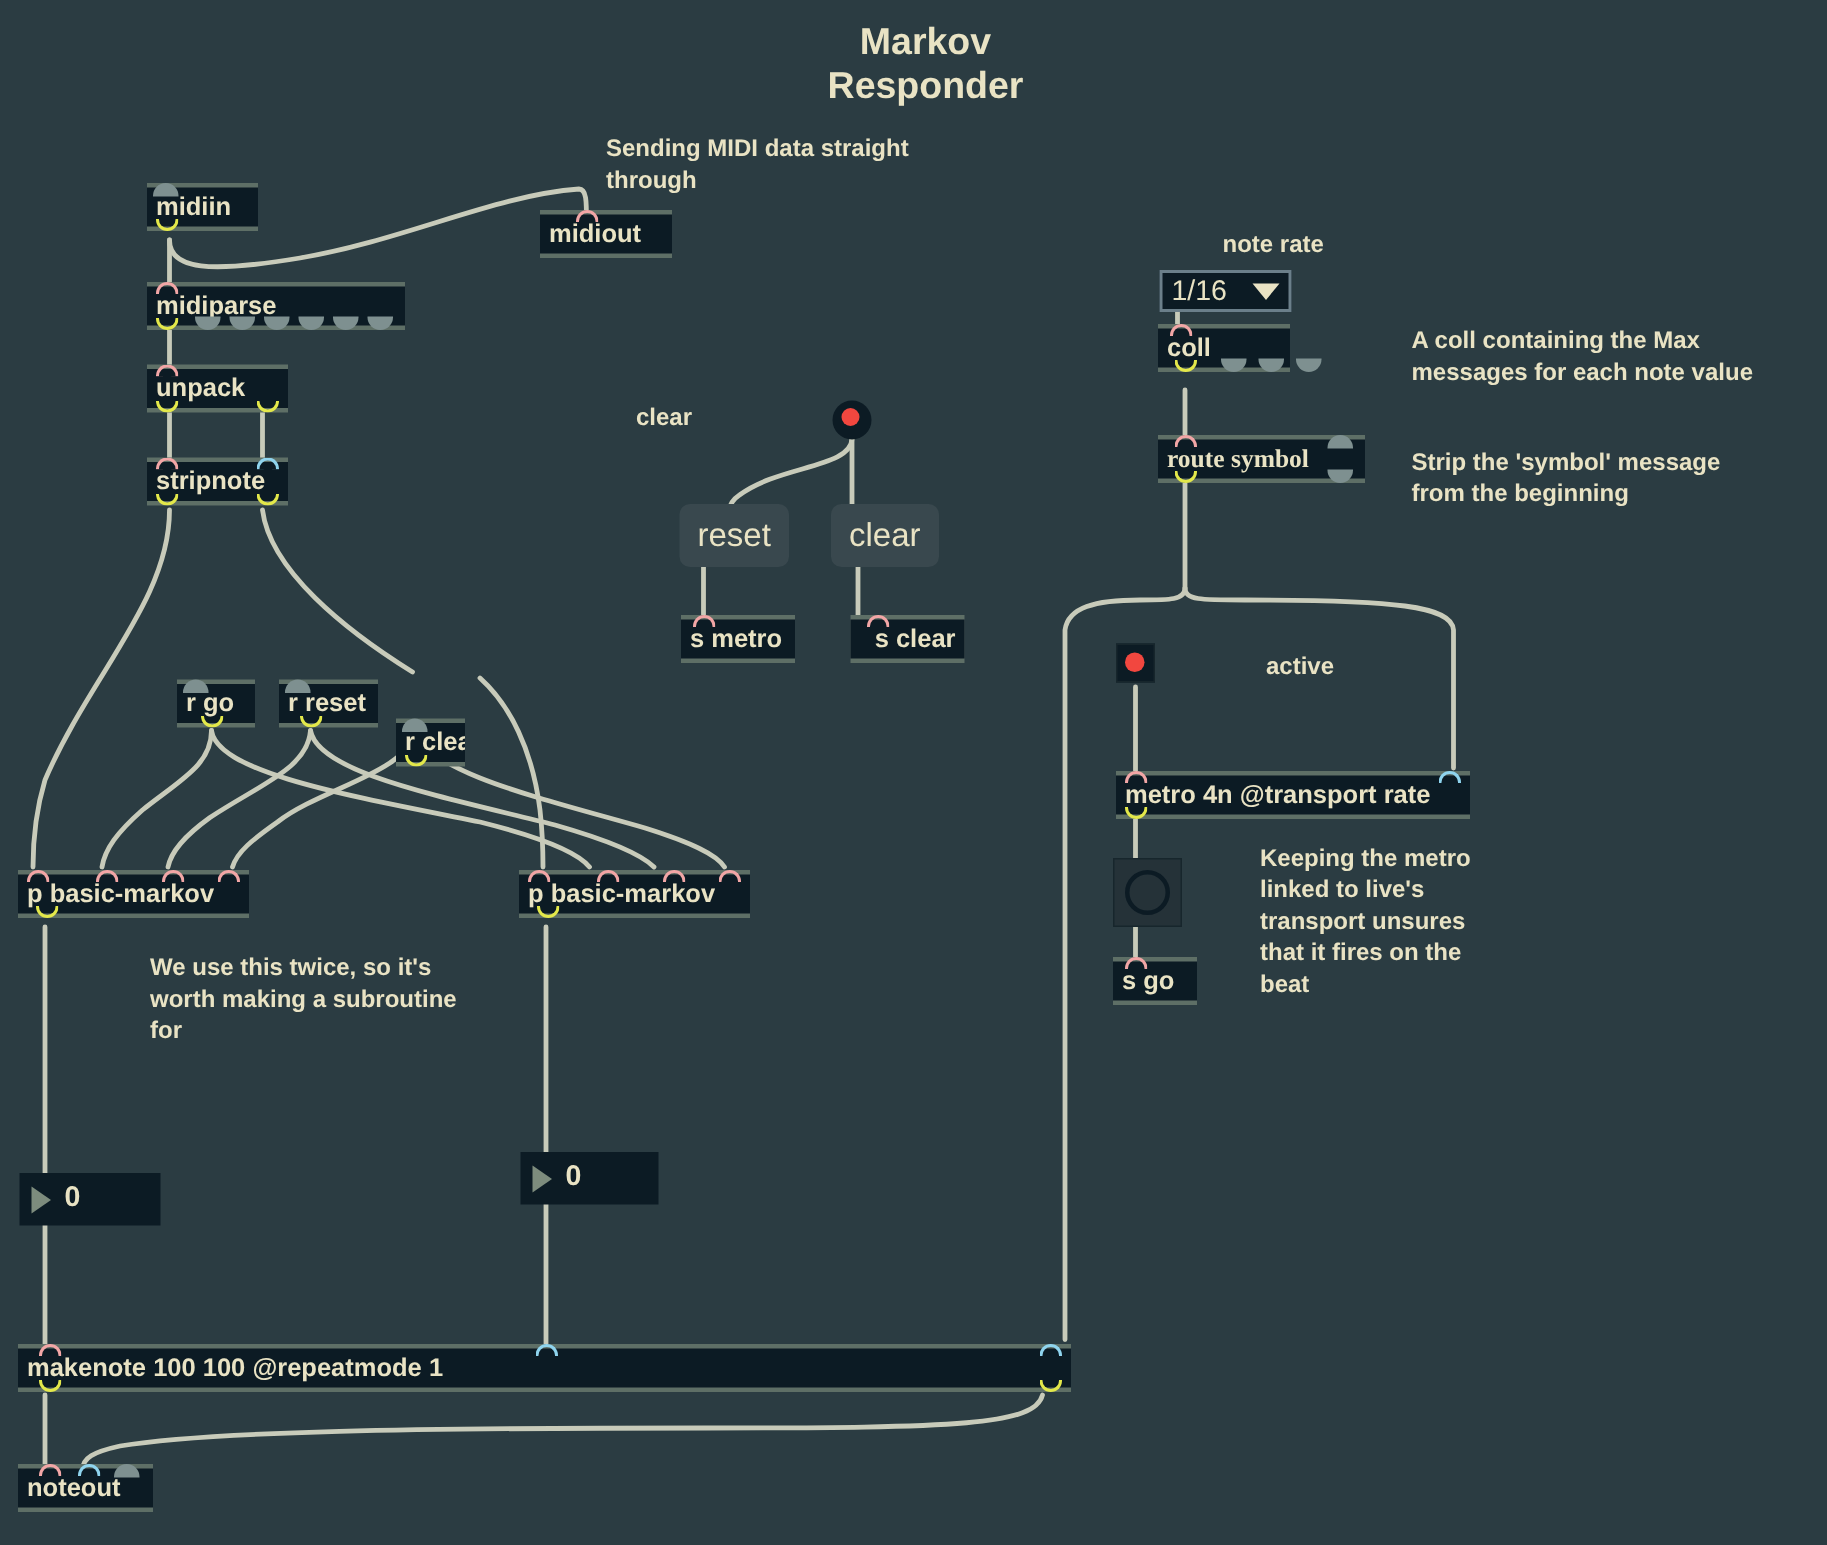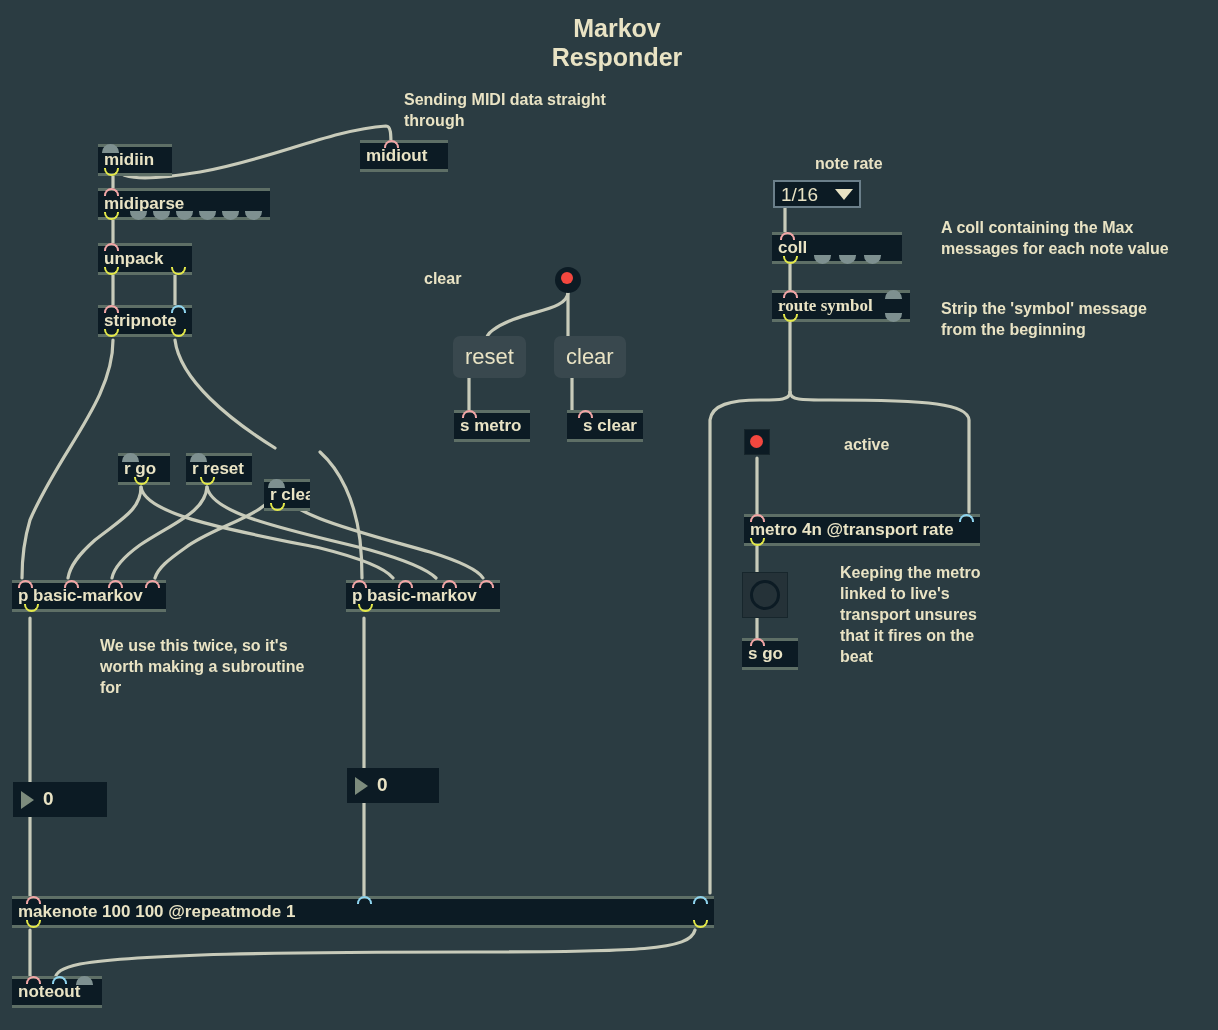--- a/index.html
+++ b/index.html
@@ -232,21 +232,21 @@
   <div class="comment" style="left:844px; top:434px;">active</div>
   <div class="comment" style="left:100px; top:635px; width:250px;">We use this twice, so it's
 worth making a subroutine
 for</div>
   <div class="comment" style="left:840px; top:562px; width:175px;">Keeping the metro
 linked to live's
 transport unsures
 that it fires on the
 beat</div>
 
-  <div class="obj" style="left:98px; top:122px; width:74px;margin-top:22px;">
+  <div class="obj" style="left:98px; top:122px; width:74px;">
     <span class="port grey in" style="left:4px;"></span>
     <div class="body">midiin</div>
     <span class="port out yellow" style="left:6px;"></span>
   </div>
 
   <div class="obj" style="left:360px; top:140px; width:88px;">
     <span class="port in pink" style="left:24px;"></span>
     <div class="body">midiout</div>
   </div>
 
@@ -328,21 +328,21 @@
   <div class="obj" style="left:567px; top:410px; width:76px;text-align:right;">
     <span class="port in pink" style="left:11px;"></span>
     <div class="body">s clear</div>
   </div>
 
   <div class="umenu" style="left:773px; top:180px; width:88px; height:28px;">
     <span>1/16</span>
     <span class="arrow"></span>
   </div>
 
-  <div class="obj" style="left:772px; top:232px; width:130px;">
+  <div class="obj" style="left:772px; top:216px; width:88px;">
     <span class="port in pink" style="left:8px;"></span>
     <div class="body">coll</div>
     <span class="port out yellow" style="left:11px;"></span>
     <span class="port grey out" style="left:42px;"></span>
     <span class="port grey out" style="left:67px;"></span>
     <span class="port grey out" style="left:92px;"></span>
   </div>
 
   <div class="obj" style="left:772px; top:290px; width:138px;font-family:Liberation Serif, serif;">
     <span class="port in pink" style="left:11px;"></span>

